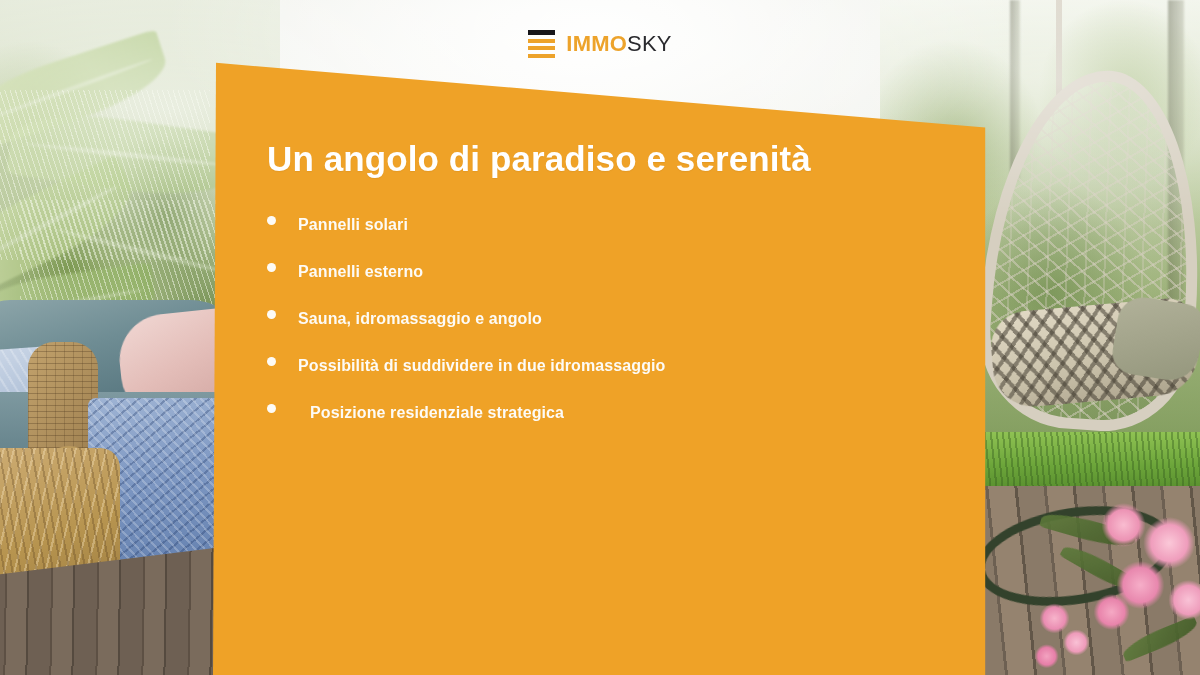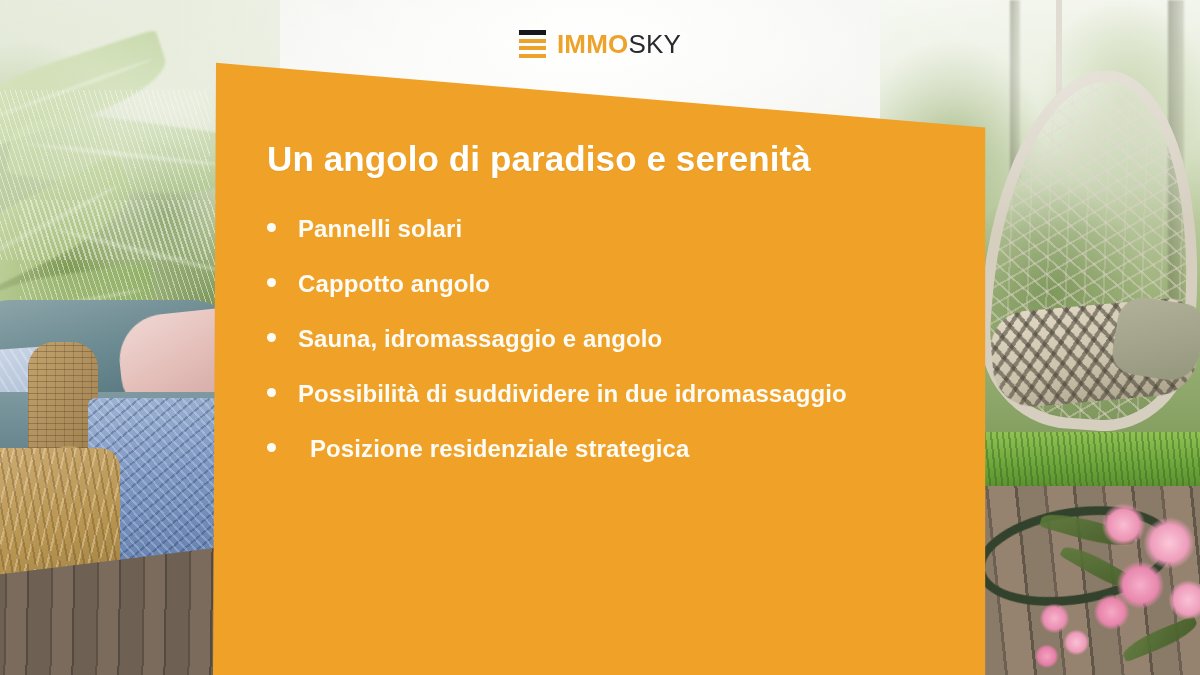--- a/index.html
+++ b/index.html
@@ -248,21 +248,21 @@
     gap:11px; z-index:6;
   }
   .logo-mark {
     display:flex; flex-direction:column; justify-content:space-between;
     width:27px; height:28px;
   }
   .logo-mark i {
     display:block; width:100%; height:4px; background:#eda32b; border-radius:0;
   }
   .logo-mark i:first-child { background:#17161a; height:5px; }
-  .logo-text { font-size:26px; letter-spacing:.2px; line-height:1; white-space:nowrap; }
+  .logo-text { font-size:22px; letter-spacing:.2px; line-height:1; white-space:nowrap; }
   .logo-text .immo { color:#eda32b; font-weight:bold; }
   .logo-text .sky  { color:#2a2a2e; font-weight:400; }
 
   
   .panel {
     position:absolute; left:0; top:0; width:1200px; height:675px;
     background:#efa227;
     clip-path:polygon(18.0% 9.3%, 82.1% 18.9%, 82.1% 100%, 17.75% 100%);
     z-index:3;
   }
@@ -275,21 +275,21 @@
     font-size:35px; font-weight:bold;
     letter-spacing:.1px;
     line-height:1.1;
     margin-bottom:38px;
     text-shadow:0 1px 1px rgba(150,92,0,.12);
   }
   .bullets { list-style:none; }
   .bullets li {
     display:flex; align-items:baseline;
     color:#fdfbf6;
-    font-size:24px; font-weight:bold;
+    font-size:16px; font-weight:bold;
     line-height:1; letter-spacing:.1px;
     margin-bottom:31px;
   }
   .bullets li:last-child { margin-bottom:0;gap:12px; }
   .bullet-dot {
     flex:0 0 auto;
     width:9px; height:9px; border-radius:50%;
     background:#fdfbf6;
     margin-right:22px;
     transform:translateY(-5px);
@@ -358,21 +358,21 @@
 
   <div class="panel-content">
     <h1 class="panel-title">Un angolo di paradiso e serenità</h1>
     <ul class="bullets">
       <li>
         <span class="bullet-dot"></span>
         <span>Pannelli solari</span>
       </li>
       <li>
         <span class="bullet-dot"></span>
-        <span>Cappotto angolo</span>
+        <span>Pannelli esterno</span>
       </li>
       <li>
         <span class="bullet-dot"></span>
         <span>Sauna, idromassaggio e angolo</span>
       </li>
       <li>
         <span class="bullet-dot"></span>
         <span>Possibilità di suddividere in due idromassaggio</span>
       </li>
       <li>

